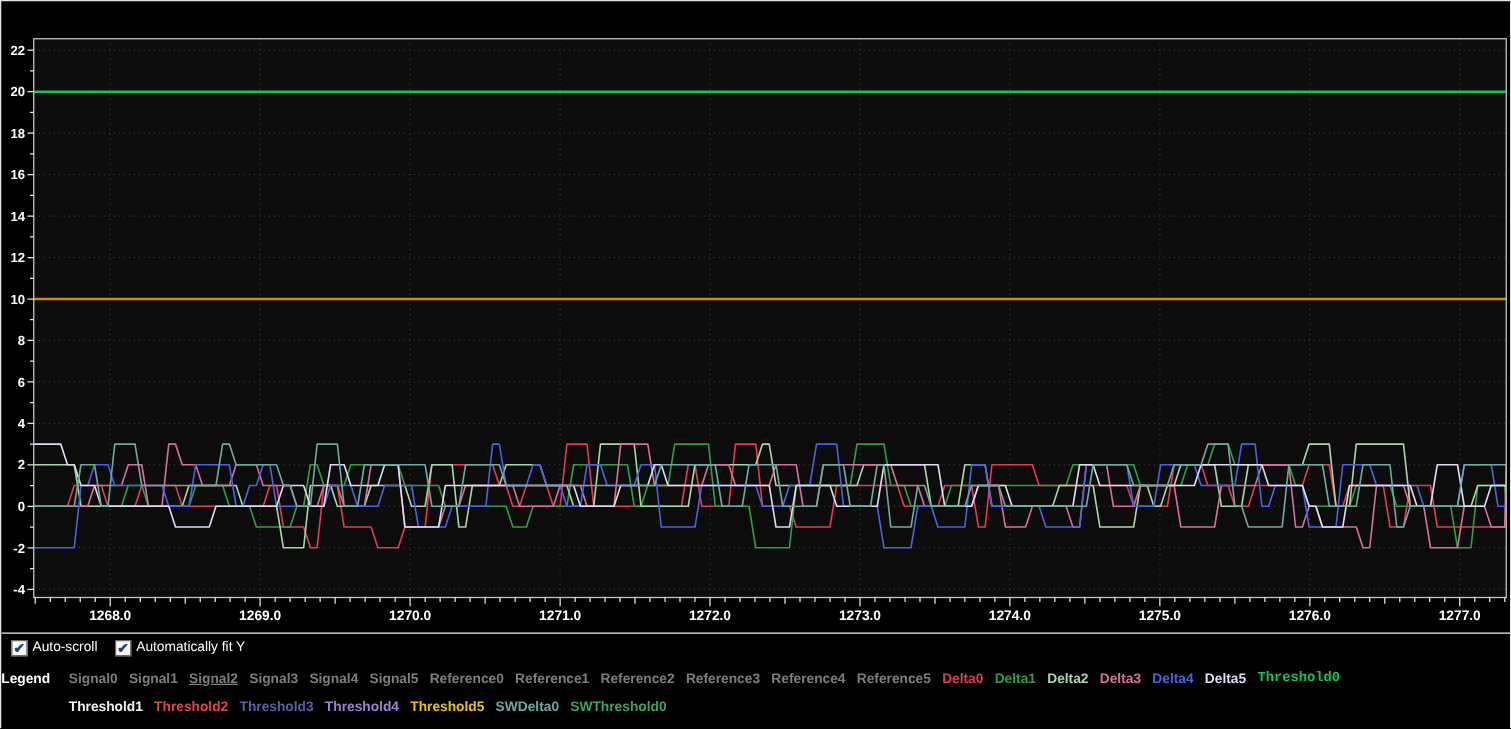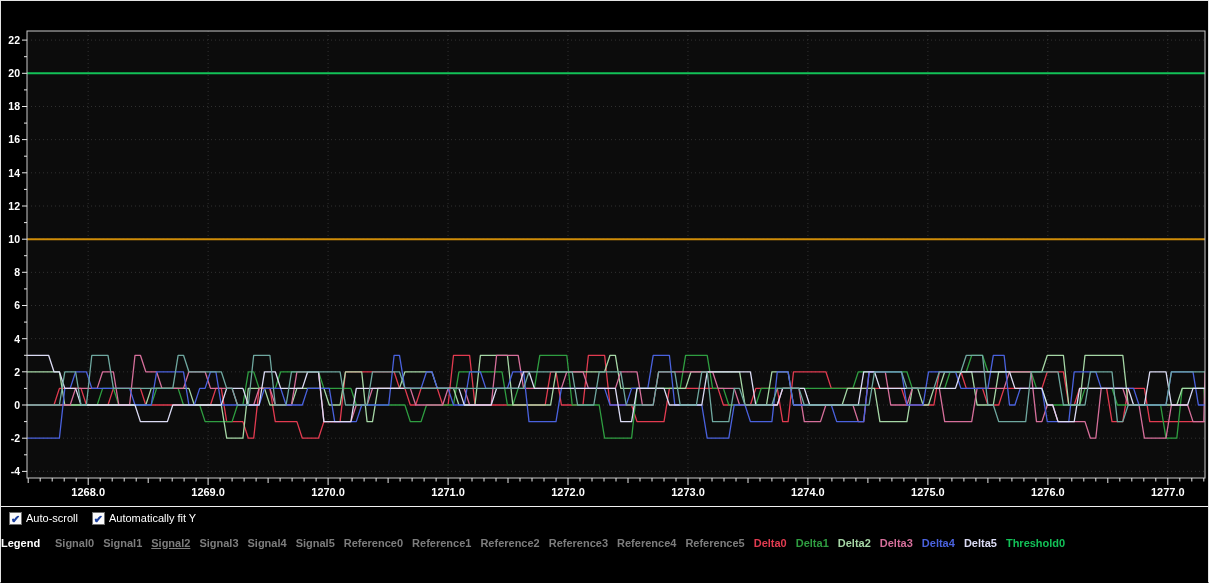--- a/index.html
+++ b/index.html
@@ -132,18 +132,30 @@
           <span class="legend-item" style="color: rgb(125, 125, 125);">Reference2</span>
           <span class="legend-item" style="color: rgb(125, 125, 125);">Reference3</span>
           <span class="legend-item" style="color: rgb(125, 125, 125);">Reference4</span>
           <span class="legend-item" style="color: rgb(125, 125, 125);">Reference5</span>
           <span class="legend-item" style="color: rgb(226, 59, 80); text-align: center;">Delta0</span>
           <span class="legend-item" style="color: rgb(47, 158, 65);">Delta1</span>
           <span class="legend-item" style="color: rgb(166, 215, 166);">Delta2</span>
           <span class="legend-item" style="color: rgb(214, 111, 155);">Delta3</span>
           <span class="legend-item" style="color: rgb(74, 98, 222);">Delta4</span>
           <span class="legend-item" style="color: rgb(220, 220, 245);">Delta5</span>
-          <span class="legend-item" style="color: rgb(18, 193, 87);">Threshold0</span>
+          <span class="legend-item" style="color: rgb(18, 193, 87); font-family: Liberation Mono, monospace;">Threshold0</span>
+        </span>
+    </div>
+    <div class="legend-row">
+      <span class="legend-title"></span>
+      <span class="legend-items">
+          <span class="legend-item" style="color: rgb(242, 242, 242);">Threshold1</span>
+          <span class="legend-item" style="color: rgb(224, 69, 69);">Threshold2</span>
+          <span class="legend-item" style="color: rgb(92, 92, 168);">Threshold3</span>
+          <span class="legend-item" style="color: rgb(155, 130, 214);">Threshold4</span>
+          <span class="legend-item" style="color: rgb(227, 195, 28);">Threshold5</span>
+          <span class="legend-item" style="color: rgb(111, 168, 160);">SWDelta0</span>
+          <span class="legend-item" style="color: rgb(59, 163, 95);">SWThreshold0</span>
         </span>
     </div>
   </div>
 
 </div>
 
 </body></html>

